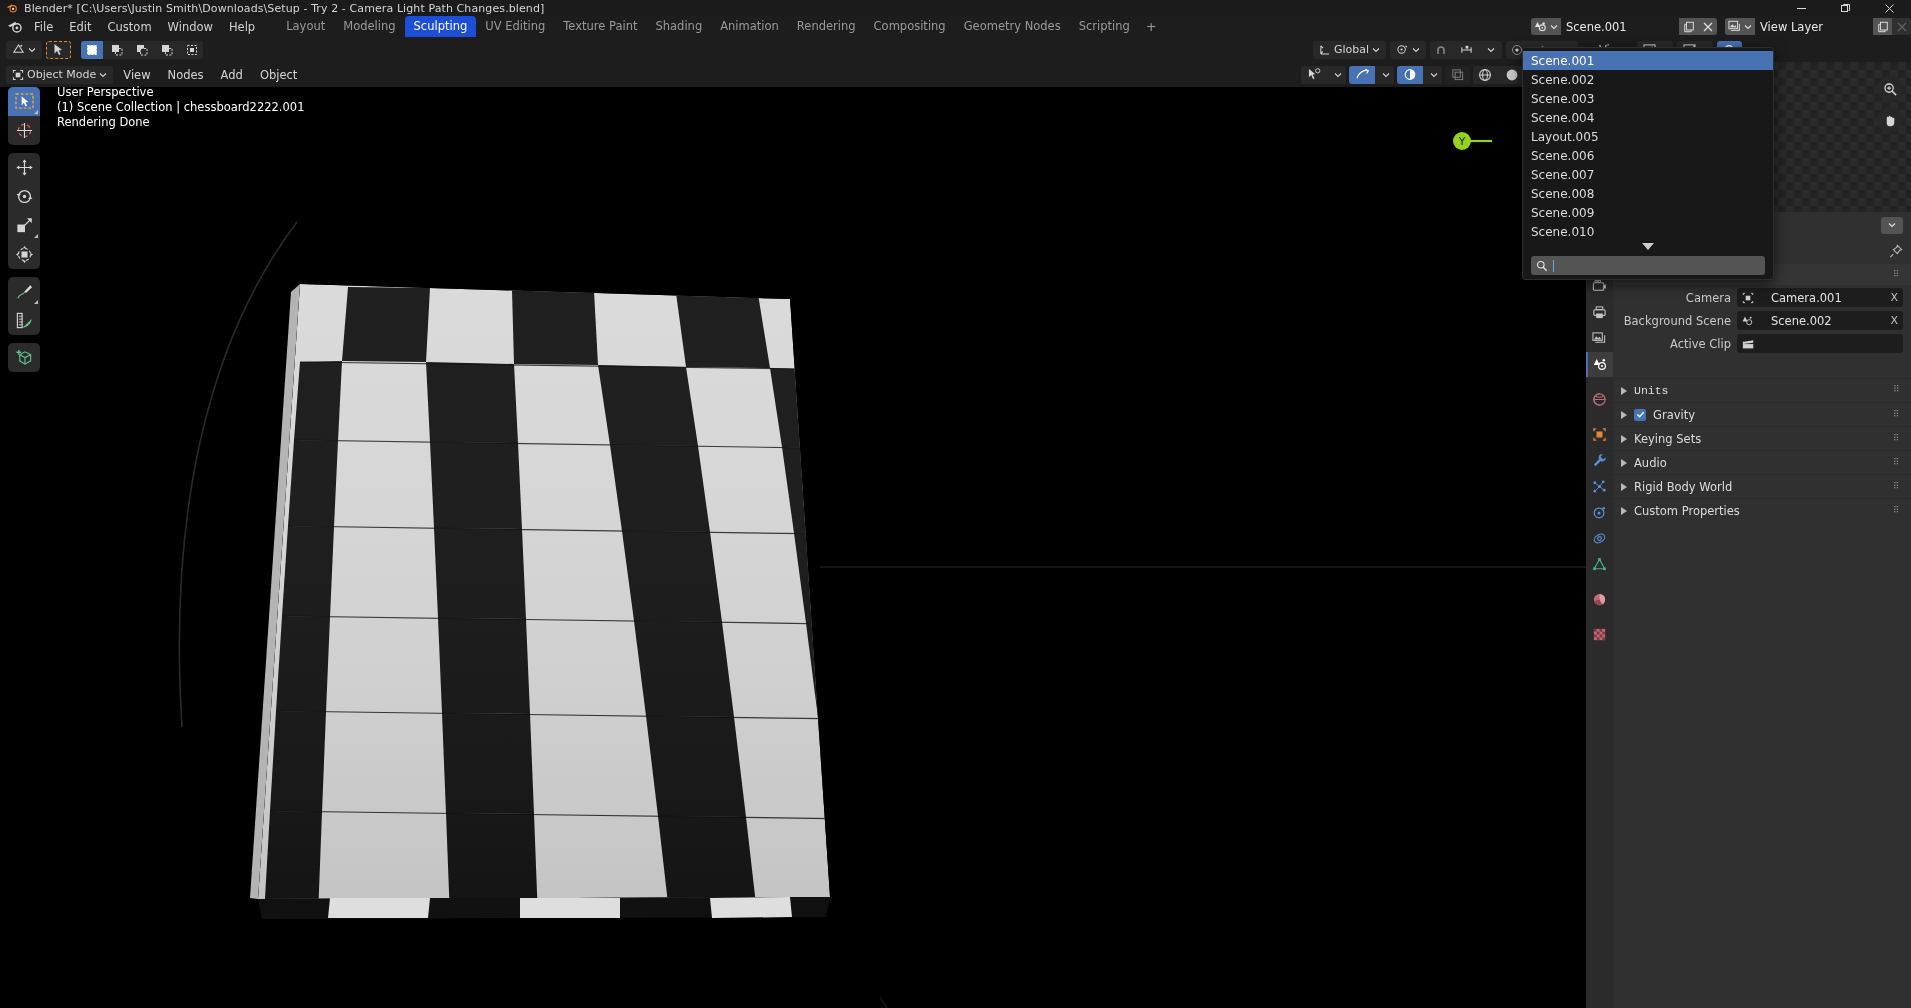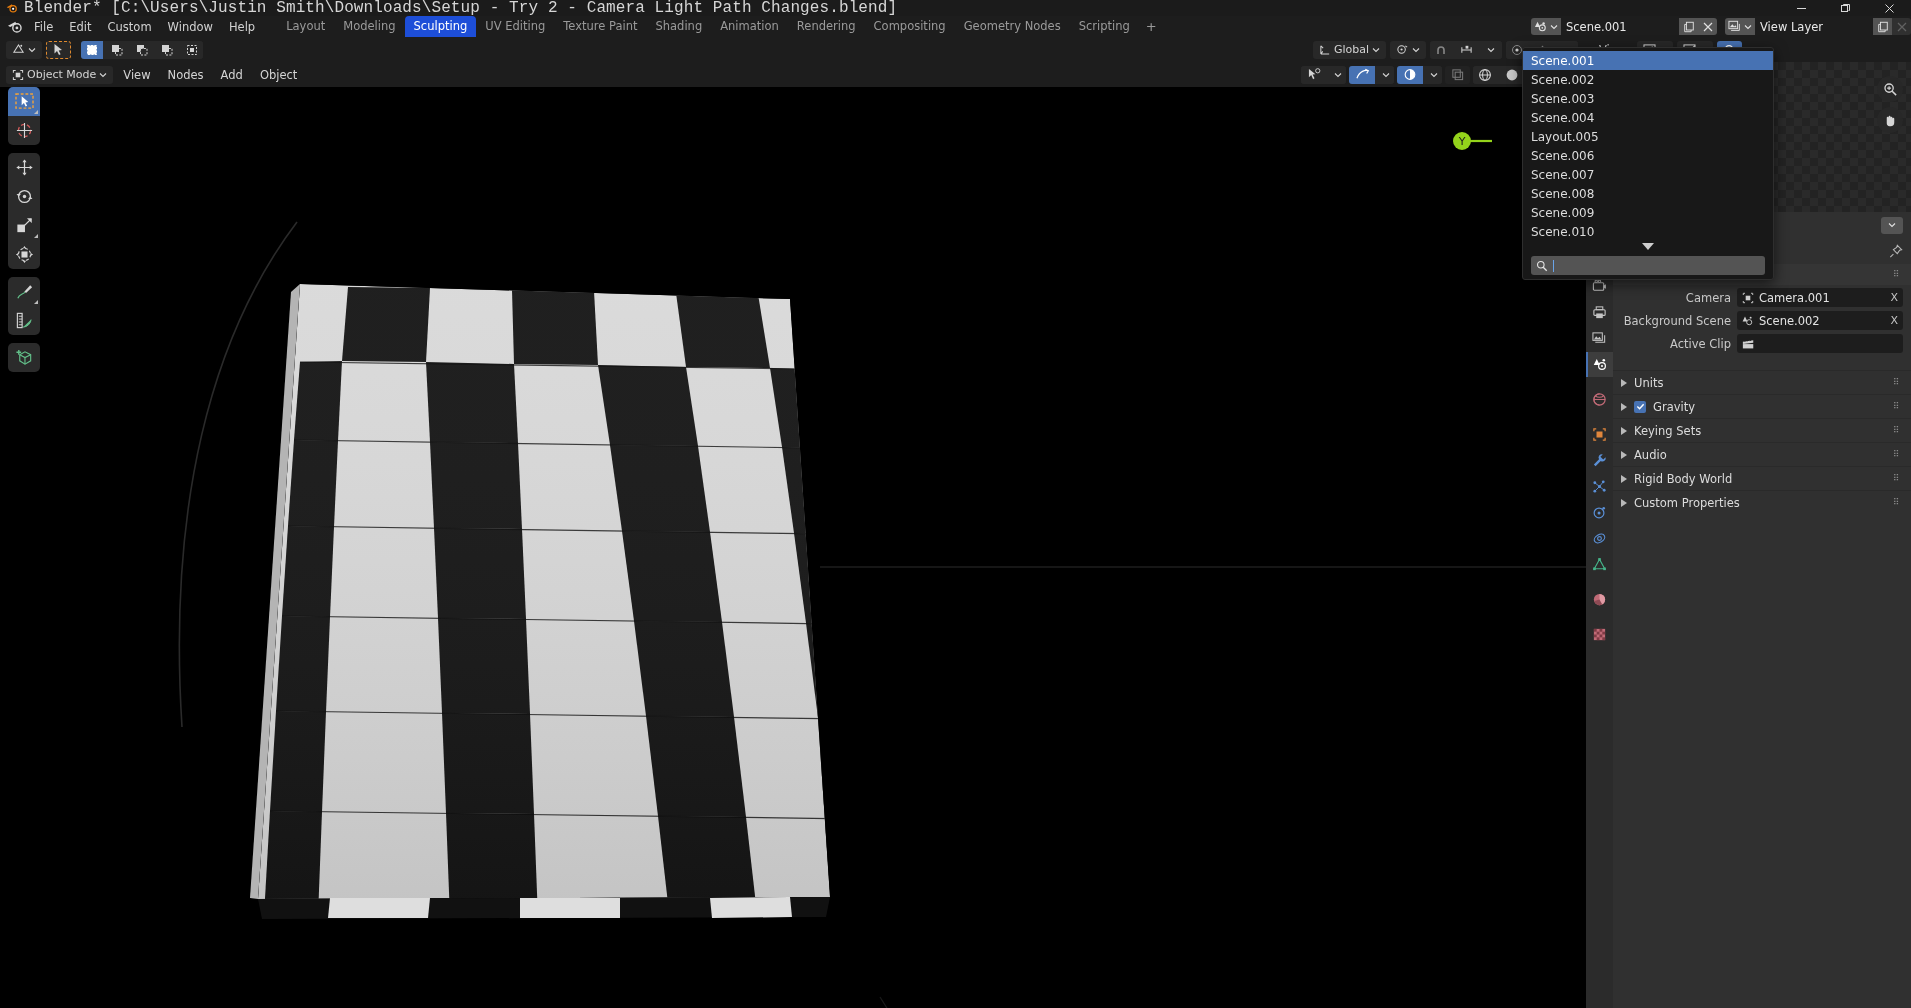--- a/index.html
+++ b/index.html
@@ -12,21 +12,21 @@
   }
   .app { position: relative; width: 1911px; height: 1008px; }
 
   
   .titlebar {
     position: absolute; top: 0; left: 0; width: 1911px; height: 16px;
     background: #1b1b1b; display: flex; align-items: center;
     font-size: 11px; color: #d6d6d6; padding-left: 6px;
   }
   .titlebar .blender-logo { width: 12px; height: 12px; margin-right: 6px; flex: 0 0 auto; }
-  .titlebar .tbtext { font-size: 16px; letter-spacing: .1px; white-space: nowrap; font-family: Liberation Mono, monospace; }
+  .titlebar .tbtext { font-size: 11px; letter-spacing: .1px; white-space: nowrap; }
   .winbtns { position: absolute; right: 0; top: 0; height: 16px; display: flex; }
   .winbtn { width: 44px; height: 16px; display: flex; align-items: center; justify-content: center; color: #d8d8d8; font-size: 10px; }
   .winbtn svg { display: block; }
 
   
   .topbar {
     position: absolute; top: 16px; left: 0; width: 1531px; height: 21px;
     background: #1d1d1d; display: flex; align-items: center;
   }
   .topbar .logo { width: 22px; height: 18px; display: flex; align-items: center; justify-content: center; margin-left: 4px; }
@@ -149,21 +149,21 @@
     font-size: 11.5px; color: #dcdcdc; background: #353535;
   }
   .tri { width: 0; height: 0; border-top: 4px solid transparent; border-bottom: 4px solid transparent; border-left: 6px solid #b9b9b9; }
   .tri.down { border-left: 4px solid transparent; border-right: 4px solid transparent; border-top: 6px solid #b9b9b9; border-bottom: 0; }
   .dots { margin-left: auto; color: #8a8a8a; font-size: 9px; letter-spacing: 1px; line-height: 5px; width: 10px; }
 
   .prow { display: flex; align-items: center; height: 21px; margin: 2px 8px 2px 0; gap: 6px; }
   .plabel { width: 118px; text-align: right; font-size: 11.5px; color: #c9c9c9; }
   .pfield {
     flex: 1; height: 19px; background: #1d1d1d; border-radius: 3px; display: flex; align-items: center;
-    gap: 5px; padding: 0 5px; font-size: 11.5px; color: #e3e3e3;
+    gap: 17px; padding: 0 5px; font-size: 11.5px; color: #e3e3e3;
   }
   .pfield .xbtn { margin-left: auto; color: #c4c4c4; font-size: 11px; }
   .sec {
     height: 24px; display: flex; align-items: center; gap: 7px; padding: 0 8px;
     font-size: 11.5px; color: #dcdcdc; border-top: 1px solid #2a2a2a;
   }
   .cbox { width: 12px; height: 12px; background: #4772b3; border-radius: 2px; display:flex; align-items:center; justify-content:center; }
 
   
   .dropdown {
@@ -565,20 +565,25 @@
         <span class="seg last on" style="width:24px;">
           <svg width="14" height="14" viewBox="0 0 14 14">
               <circle cx="7" cy="7" r="5.4" fill="none" stroke="#ffffff" stroke-width="1.1"></circle>
               <circle cx="5.4" cy="8" r="2.6" fill="#ffffff"></circle>
               <circle cx="9.4" cy="4.6" r="1.2" fill="#ffffff"></circle>
             </svg>
         </span>
       </div>
     </div>
 
+    <div class="vp-overlay">
+      <div>User Perspective</div>
+      <div>(1) Scene Collection | chessboard2222.001</div>
+      <div>Rendering Done</div>
+    </div>
 
     <div class="vp-toolbar">
       <div class="tgroup">
         <div class="tbtn on">
           <svg width="19" height="17" viewBox="0 0 20 18">
             <rect x="1" y="1" width="18" height="15" fill="none" stroke="#f0a33c" stroke-width="1.5" stroke-dasharray="3 2"></rect>
             <path d="M7 3.5 L7 13 L9.4 10.6 L11.2 14.4 L12.8 13.6 L11 10 L14 9.6 Z" fill="#ffffff"></path>
           </svg>
           <span class="corner"></span>
         </div>
@@ -888,21 +893,21 @@
           <div class="pfield">
             <svg width="13" height="12" viewBox="0 0 15 13">
                 <path d="M1 4 L13 2.2 L13 5 L1 6.6 Z" fill="#d0d0d0"></path>
                 <rect x="1" y="6.6" width="12" height="5" fill="#d0d0d0"></rect>
                 <path d="M3.2 3.9 L4.6 2.2 M6.2 3.5 L7.6 1.9 M9.2 3.1 L10.6 1.5" stroke="#1d1d1d" stroke-width="0.9"></path>
               </svg>
             <span></span>
           </div>
         </div>
 
-        <div class="sec" style="margin-top:16px;">
+        <div class="sec" style="margin-top:24px;font-family:Liberation Mono, monospace;">
           <span class="tri"></span>
           <span>Units</span>
           <span class="dots">⠿</span>
         </div>
         <div class="sec">
           <span class="tri"></span>
           <span class="cbox">
             <svg width="9" height="9" viewBox="0 0 10 10">
                 <path d="M1.5 5 L4 7.5 L8.5 2.5" fill="none" stroke="#ffffff" stroke-width="1.6"></path>
               </svg>

